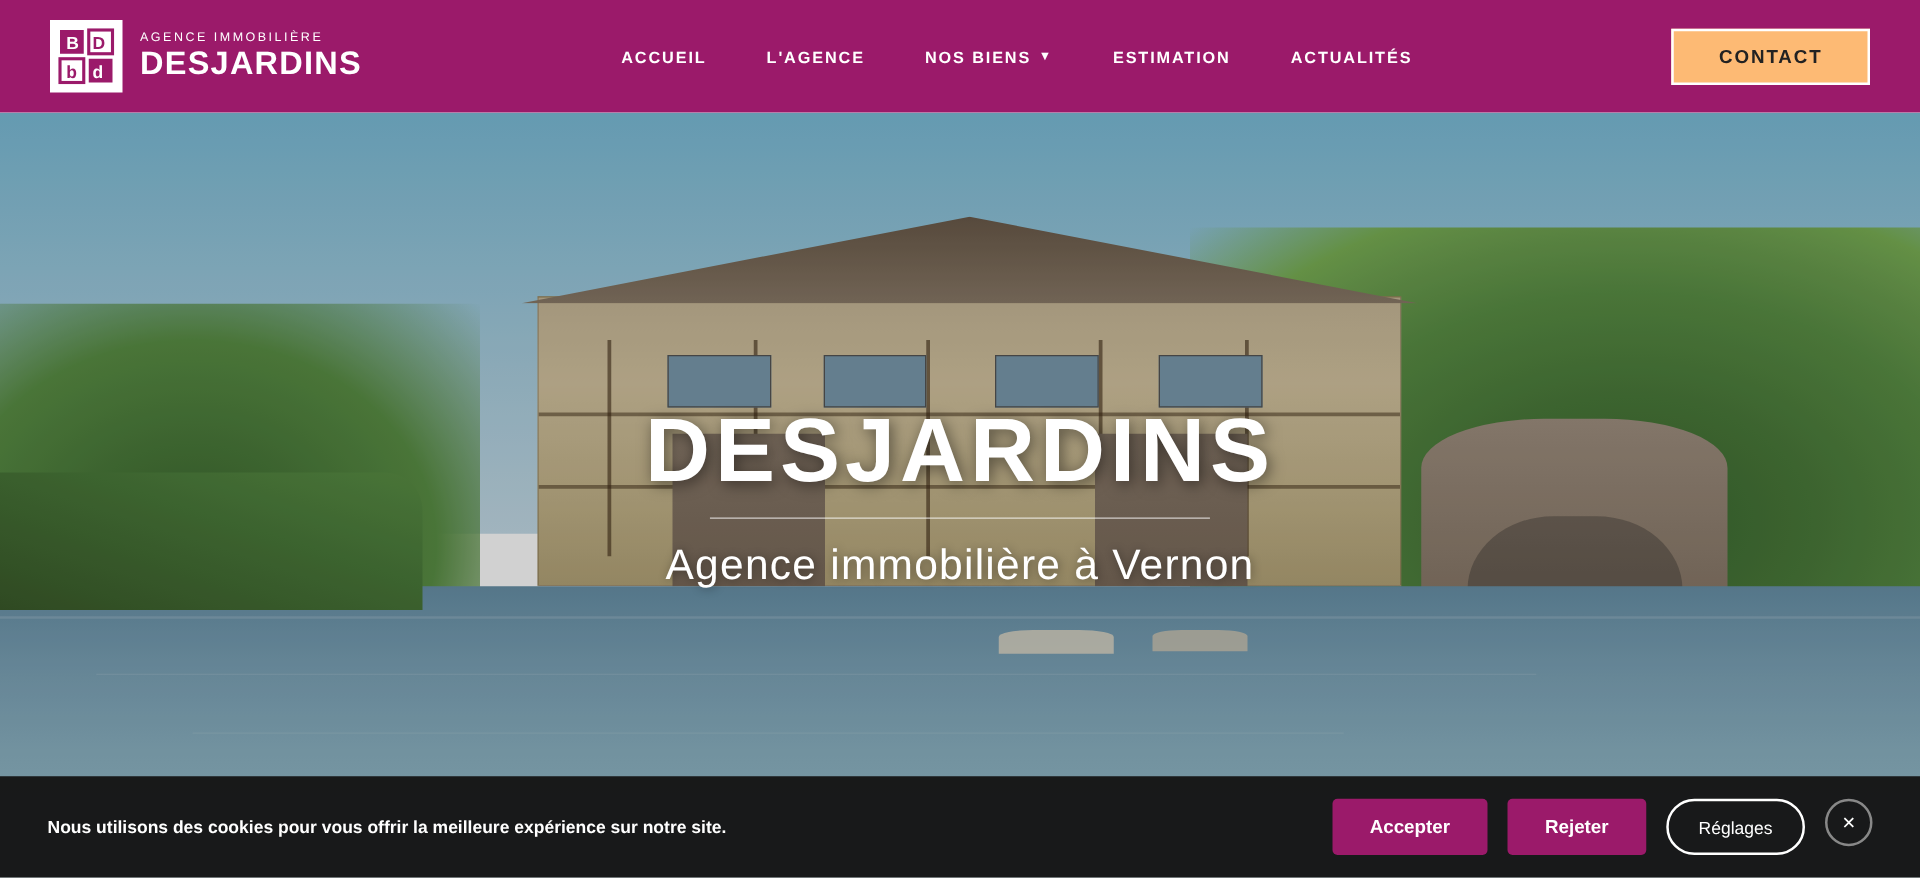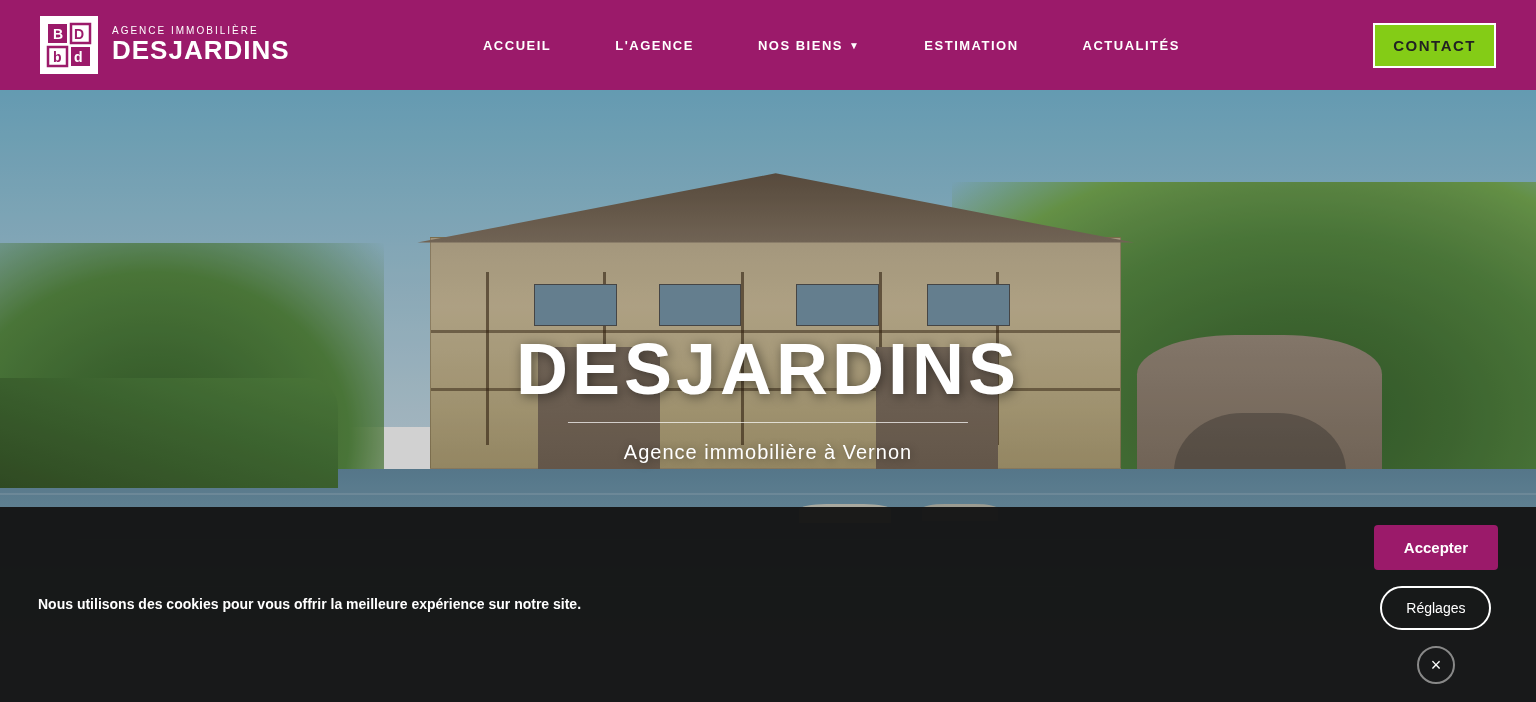--- a/index.html
+++ b/index.html
@@ -54,21 +54,21 @@
     .logo-text .main {
       font-size: 26px;
       font-weight: 700;
       letter-spacing: 1px;
       text-transform: uppercase;
     }
 
     nav {
       display: flex;
       align-items: flex-start;
-      gap: 64px;
+      gap: 48px;
     }
 
     .nav-item {
       color: #fff;
       font-size: 13px;
       font-weight: 600;
       letter-spacing: 1.5px;
       text-transform: uppercase;
       cursor: pointer;
       display: flex;
@@ -76,24 +76,24 @@
       gap: 6px;
       text-decoration: none;
       white-space: nowrap;
     }
 
     .dropdown-arrow {
       font-size: 10px;
     }
 
     .contact-btn {
-      background: #84cc16;
+      background: #fdba74;
       color: #222;
       border: 2px solid #fff;
-      padding: 12px 18px;
+      padding: 12px 36px;
       font-size: 15px;
       font-weight: 700;
       letter-spacing: 1.5px;
       text-transform: uppercase;
       cursor: pointer;
       white-space: nowrap;
     }
 
     
     .hero {
@@ -167,21 +167,21 @@
     }
 
     .hero-divider {
       width: 400px;
       height: 1px;
       background: rgba(255,255,255,0.7);
       margin: 10px auto 18px;
     }
 
     .hero-subtitle {
-      font-size: 20px;
+      font-size: 34px;
       font-weight: 400;
       letter-spacing: 1px;
       text-shadow: 1px 1px 8px rgba(0,0,0,0.4);
     }
 
     
     .cookie-banner {
       position: fixed;
       bottom: 0;
       left: 0;
@@ -202,24 +202,22 @@
       max-width: 700px;
     }
 
     .cookie-text a {
       color: #fff;
       text-decoration: underline;
     }
 
     .cookie-actions {
       display: flex;
-      align-items: center;
       gap: 16px;
       flex-shrink: 0;
-      flex-direction: column;
     }
 
     .btn-accept {
       background: #9b1a6a;
       color: #fff;
       border: none;
       padding: 14px 30px;
       font-size: 15px;
       font-weight: 600;
       border-radius: 4px;
@@ -366,16 +364,17 @@
     <p class="hero-subtitle">Agence immobilière à Vernon</p>
   </div>
 </section>
 
 <div class="cookie-banner">
   <div class="cookie-text">
     <strong>Nous utilisons des cookies pour vous offrir la meilleure expérience sur notre site.</strong><br>
   </div>
   <div class="cookie-actions">
     <button class="btn-accept">Accepter</button>
+    <button class="btn-reject">Rejeter</button>
     <button class="btn-settings">Réglages</button>
     <button class="btn-close">×</button>
   </div>
 </div>
 
 </body></html>

